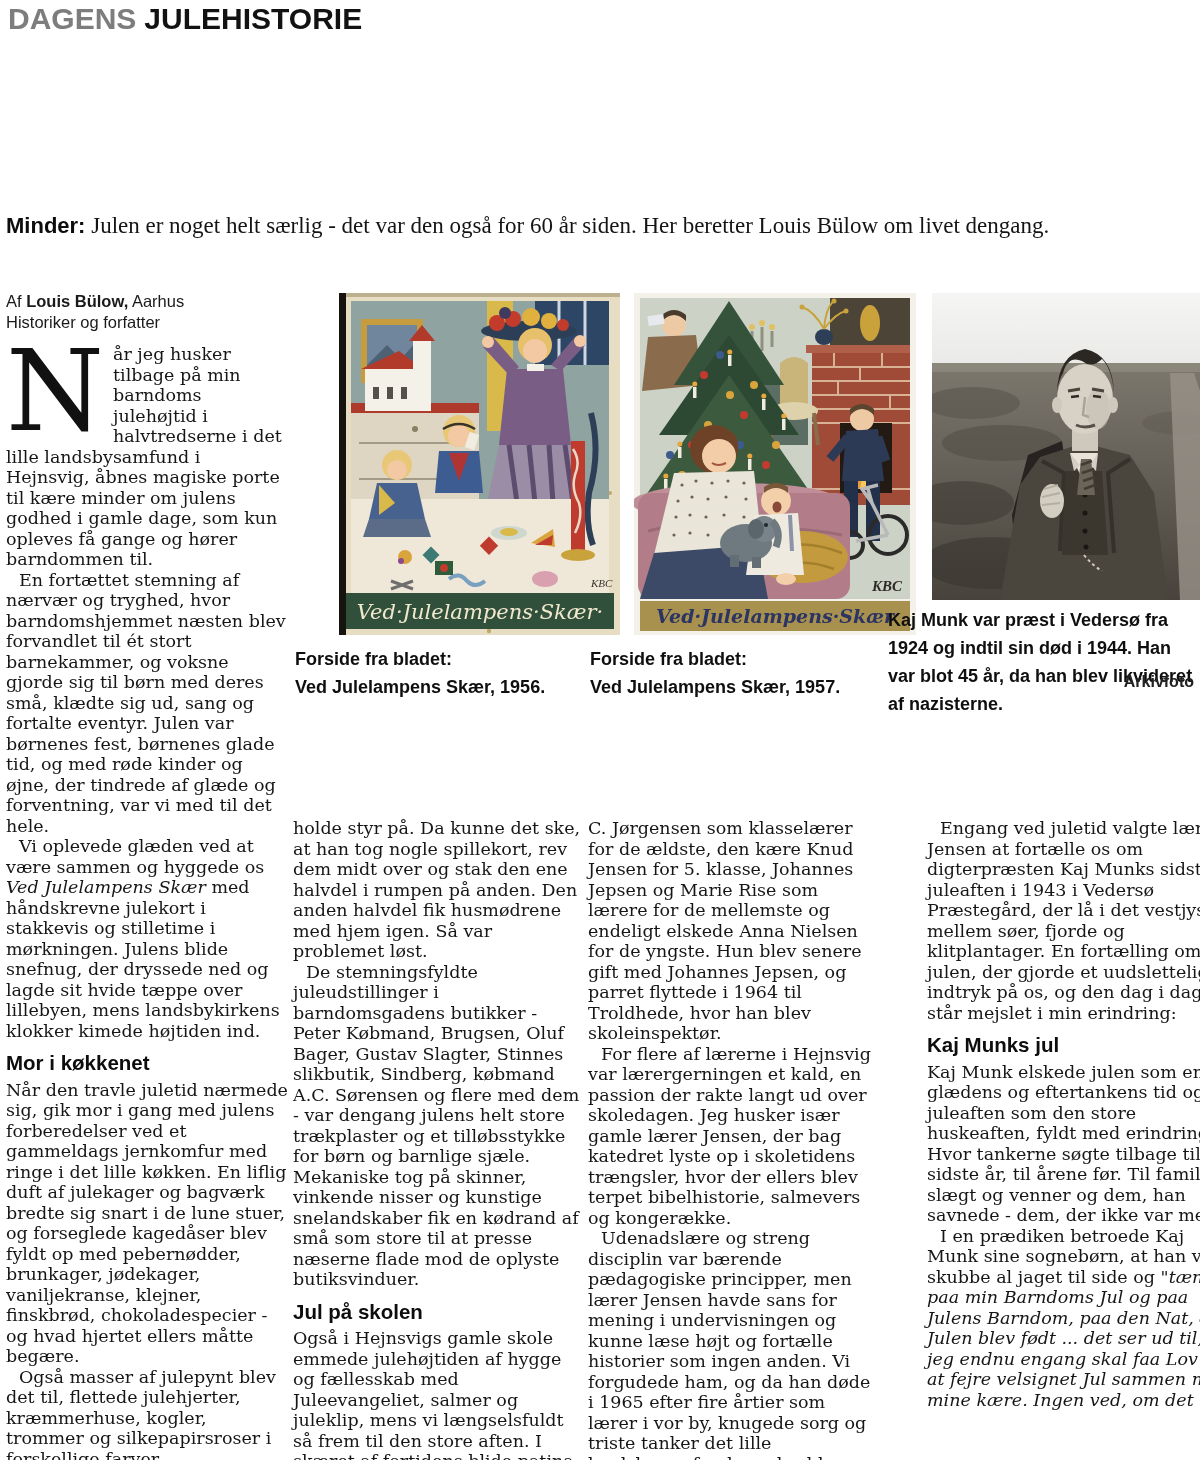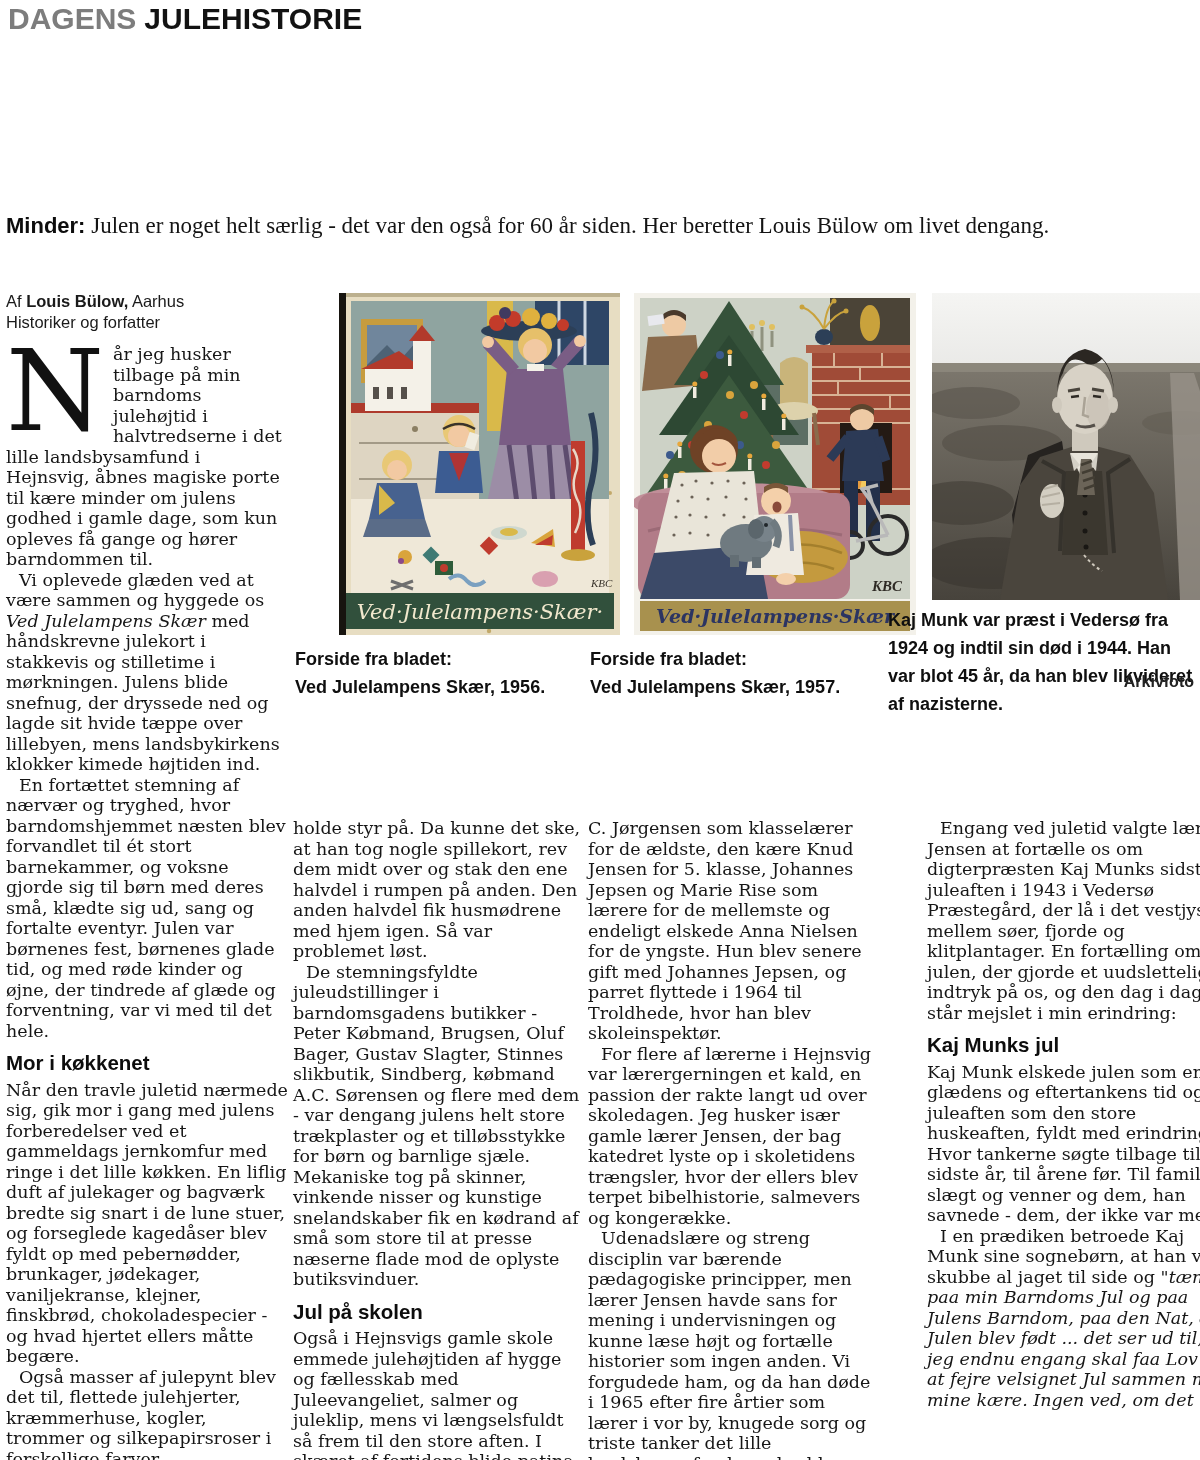--- a/index.html
+++ b/index.html
@@ -409,22 +409,22 @@
     <div>Forside fra bladet:</div>
     <div>Ved Julelampens Skær, 1957.</div>
   </div>
   <div class="caption" id="cap3">
     <span>Kaj Munk var præst i Vedersø fra 1924 og indtil sin død i 1944. Han var blot 45 år, da han blev likvideret af nazisterne.</span>
     <span class="credit">Arkivfoto</span>
   </div>
 
   <div class="bodycol" id="col1">
       <p><span class="dropcap">N</span><span>år jeg husker tilbage på min barndoms julehøjtid i halvtredserne i det lille landsbysamfund i Hejnsvig, åbnes magiske porte til kære minder om julens godhed i gamle dage, som kun opleves få gange og hører barndommen til.</span></p>
+      <p class="ind"><span>En fortættet stemning af nærvær og tryghed, hvor barndomshjemmet næsten blev forvandlet til ét stort barnekammer, og voksne gjorde sig til børn med deres små, klædte sig ud, sang og fortalte eventyr. Julen var børnenes fest, børnenes glade tid, og med røde kinder og øjne, der tindrede af glæde og forventning, var vi med til det hele.</span></p>
       <p class="ind"><span>Vi oplevede glæden ved at være sammen og hyggede os </span><span class="it">Ved Julelampens Skær</span><span> med håndskrevne julekort i stakkevis og stilletime i mørkningen. Julens blide snefnug, der dryssede ned og lagde sit hvide tæppe over lillebyen, mens landsbykirkens klokker kimede højtiden ind.</span></p>
-      <p class="ind"><span>En fortættet stemning af nærvær og tryghed, hvor barndomshjemmet næsten blev forvandlet til ét stort barnekammer, og voksne gjorde sig til børn med deres små, klædte sig ud, sang og fortalte eventyr. Julen var børnenes fest, børnenes glade tid, og med røde kinder og øjne, der tindrede af glæde og forventning, var vi med til det hele.</span></p>
       <div class="subhead">Mor i køkkenet</div>
       <p><span>Når den travle juletid nærmede sig, gik mor i gang med julens forberedelser ved et gammeldags jernkomfur med ringe i det lille køkken. En liflig duft af julekager og bagværk bredte sig snart i de lune stuer, og forseglede kagedåser blev fyldt op med pebernødder, brunkager, jødekager, vaniljekranse, klejner, finskbrød, chokoladespecier - og hvad hjertet ellers måtte begære.</span></p>
       <p class="ind"><span>Også masser af julepynt blev det til, flettede julehjerter, kræmmerhuse, kogler, trommer og silkepapirsroser i forskellige farver.</span></p>
     </div>
   <div class="bodycol" id="col2">
       <p><span>holde styr på. Da kunne det ske, at han tog nogle spillekort, rev dem midt over og stak den ene halvdel i rumpen på anden. Den anden halvdel fik husmødrene med hjem igen. Så var problemet løst.</span></p>
       <p class="ind"><span>De stemningsfyldte juleudstillinger i barndomsgadens butikker - Peter Købmand, Brugsen, Oluf Bager, Gustav Slagter, Stinnes slikbutik, Sindberg, købmand A.C. Sørensen og flere med dem - var dengang julens helt store trækplaster og et tilløbsstykke for børn og barnlige sjæle. Mekaniske tog på skinner, vinkende nisser og kunstige snelandskaber fik en kødrand af små som store til at presse næserne flade mod de oplyste butiksvinduer.</span></p>
       <div class="subhead">Jul på skolen</div>
       <p><span>Også i Hejnsvigs gamle skole emmede julehøjtiden af hygge og fællesskab med Juleevangeliet, salmer og juleklip, mens vi længselsfuldt så frem til den store aften. I skæret af fortidens blide patina ser jeg lærerne for mig med den myndige førstelærer F.</span></p>
     </div>

